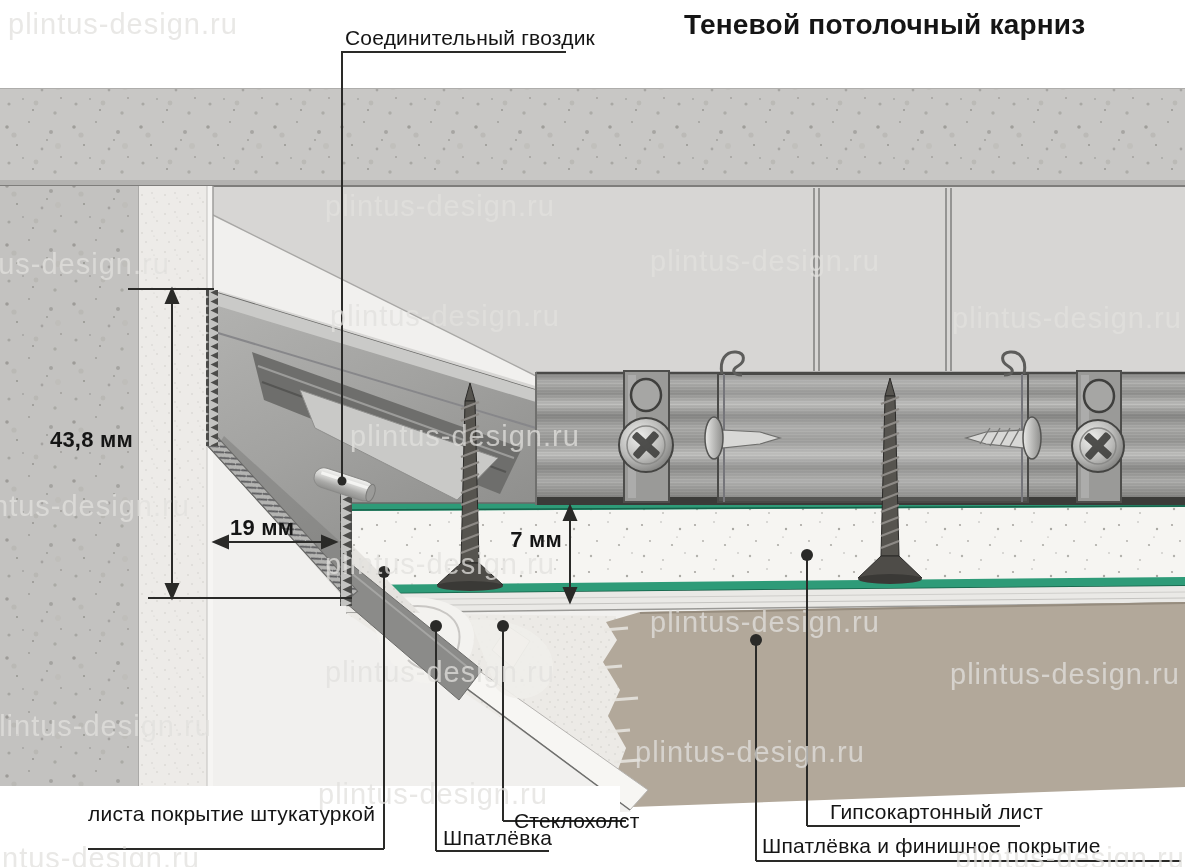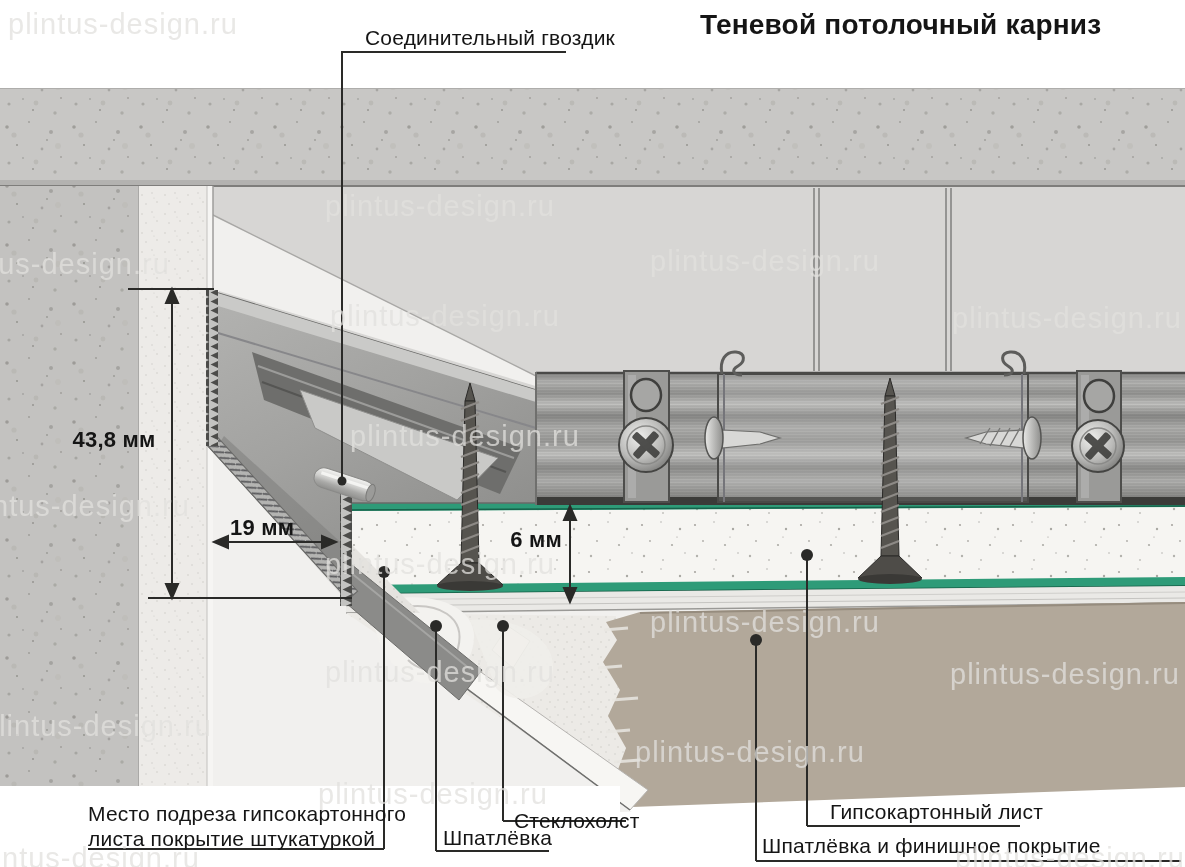--- a/index.html
+++ b/index.html
@@ -330,32 +330,31 @@
     <circle cx="756" cy="640" r="6" stroke="none"></circle>
     <line x1="756" y1="640" x2="756" y2="861"></line>
     <line x1="756" y1="861" x2="1181" y2="861"></line>
 
     <circle cx="807" cy="555" r="6" stroke="none"></circle>
     <line x1="807" y1="555" x2="807" y2="826"></line>
     <line x1="807" y1="826" x2="1020" y2="826"></line>
   </g>
 </svg>
 
-<div class="txt title" style="left:700px;top:6px;">
+<div class="txt title" style="left:684px;top:6px;">
   <div>Теневой потолочный карниз</div>
 </div>
 
-<div class="txt lbl" style="left:345px;top:26px;margin-left:20px;">Соединительный гвоздик</div>
-
-<div class="txt dim" style="left:58px;top:427px;width:112px;text-align:center;">43,8 мм</div>
+<div class="txt lbl" style="left:345px;top:26px;">Соединительный гвоздик</div>
+
+<div class="txt dim" style="left:50px;top:427px;width:112px;text-align:left;">43,8 мм</div>
 <div class="txt dim" style="left:230px;top:515px;width:90px;">19 мм</div>
-<div class="txt dim" style="left:498px;top:527px;width:64px;text-align:right;">6 мм</div>
+<div class="txt dim" style="left:498px;top:527px;width:64px;text-align:right;">7 мм</div>
 
 <div class="txt lbl" style="left:88px;top:801px;line-height:25px;">
-  <div>Место подреза гипсокартонного</div>
   <div>листа покрытие штукатуркой</div>
 </div>
 <div class="txt lbl" style="left:443px;top:826px;">Шпатлёвка</div>
 <div class="txt lbl" style="left:514px;top:809px;">Стеклохолст</div>
 <div class="txt lbl" style="left:814px;top:800px;margin-left:16px;">Гипсокартонный лист</div>
 <div class="txt lbl" style="left:762px;top:834px;">Шпатлёвка и финишное покрытие</div>
 
 <span class="wm" style="left:8px;top:8px;">plintus-design.ru</span>
 <span class="wm" style="left:325px;top:190px;">plintus-design.ru</span>
 <span class="wm" style="left:650px;top:245px;">plintus-design.ru</span>

